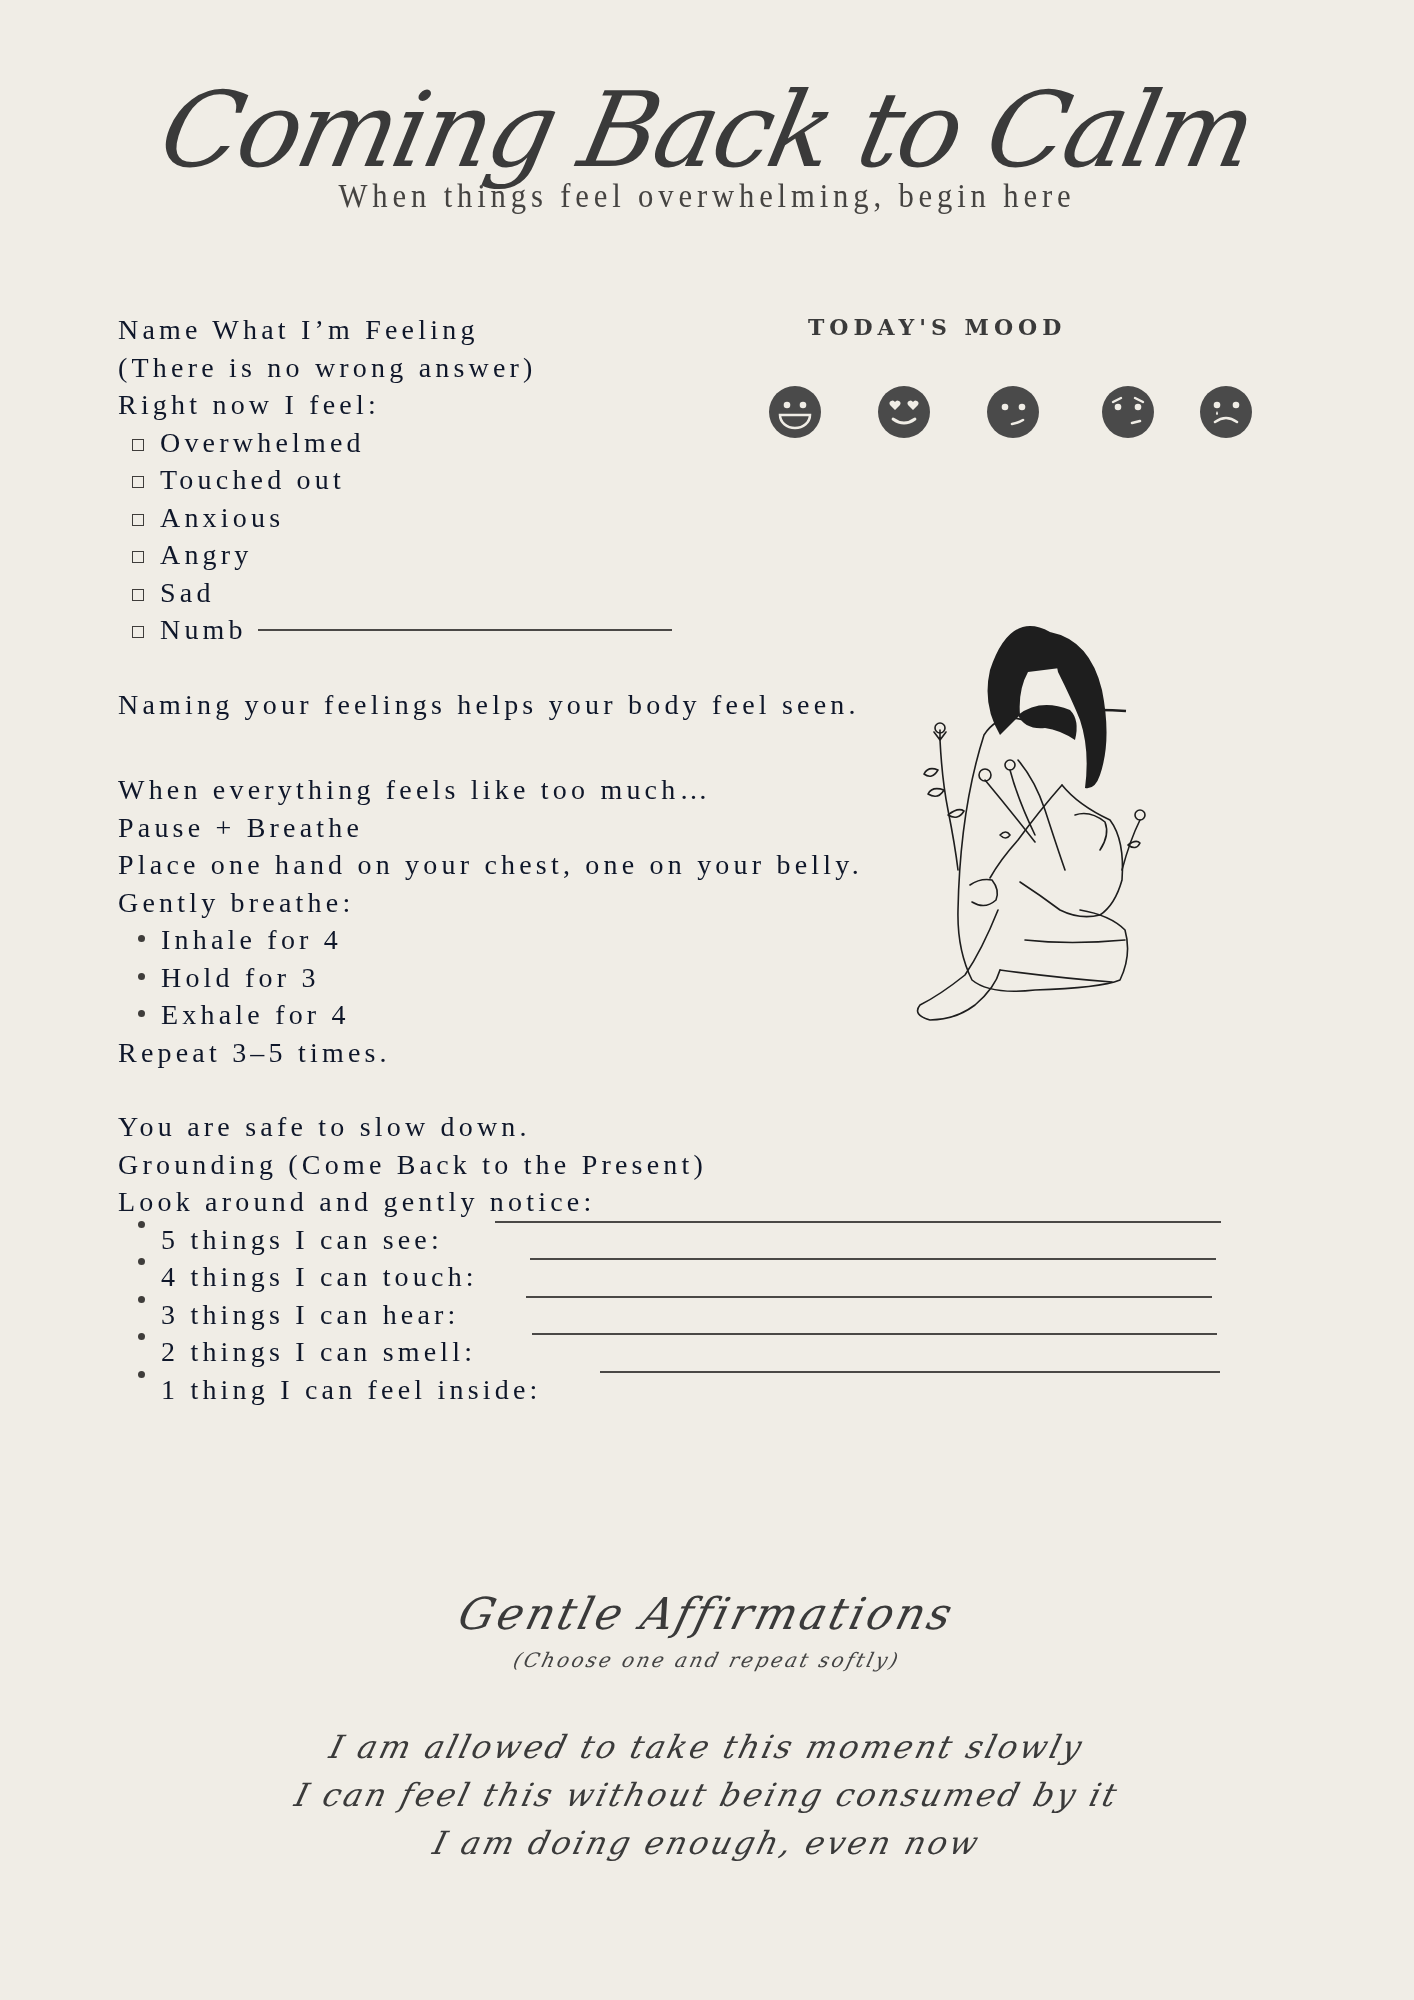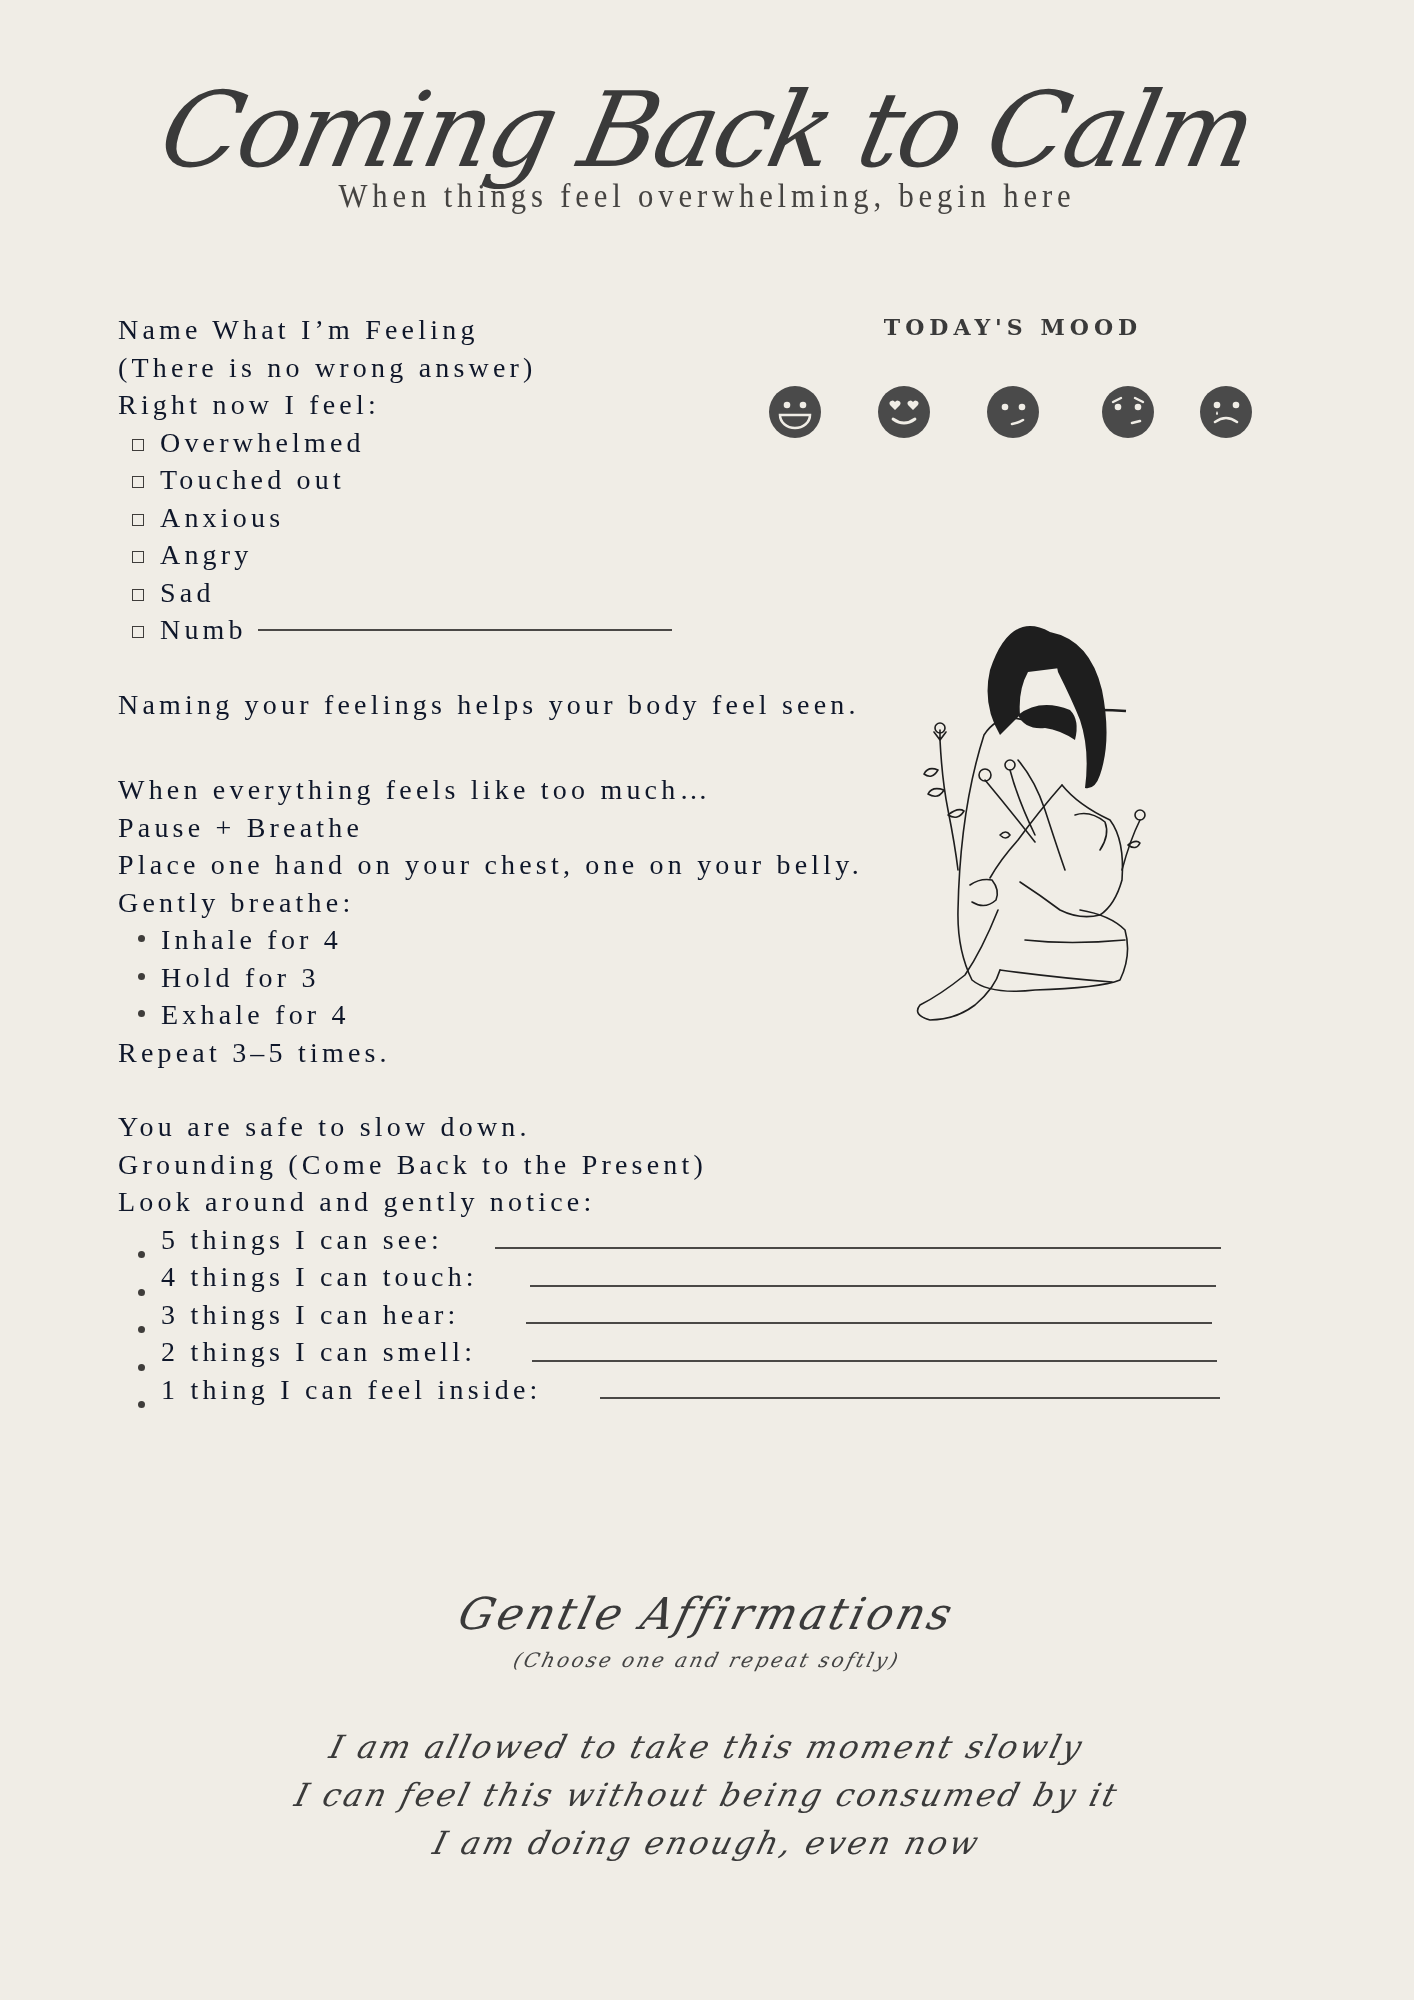--- a/index.html
+++ b/index.html
@@ -10,26 +10,26 @@
 
   #title { top:70px; left:0; width:1414px; text-align:center; font-size:104px; line-height:120px; letter-spacing:-3px; color:#3a3a3a; transform:skewX(-12deg); font-weight:normal; }
   #subtitle { top:178px; left:0; width:1414px; text-align:center; font-size:33px; letter-spacing:5.2px; color:#454341; transform:scaleX(0.93); }
 
   .line { font-size:28px; letter-spacing:4.2px; line-height:37.5px; white-space:nowrap; color:#0f172a; }
   .feel-block { top:311px; left:118px; }
   .cb { display:inline-block; width:12px; height:12px; border:1.5px solid #3f3d3b; margin:0 16px 0 14px; vertical-align:1px; box-sizing:border-box; }
   .uline { display:inline-block; height:0; border-bottom:2px solid #4a4846; vertical-align:8px; }
   .bullet { display:inline-block; width:7px; height:7px; background:#3f3d3b; border-radius:50%; margin:0 16px 0 20px; vertical-align:7px; }
 
-  #mood-title { top:314px; left:808px; width:410px; text-align:center; font-family:"DejaVu Serif",serif; font-weight:bold; font-size:22px; letter-spacing:5px; color:#3a3a3a; }
+  #mood-title { top:314px; left:808px; width:410px; text-align:left; font-family:"DejaVu Serif",serif; font-weight:bold; font-size:22px; letter-spacing:5px; color:#3a3a3a; }
   .mood { position:absolute; top:386px; width:52px; height:52px; }
 
   #illustration { top:610px; left:900px; width:270px; height:445px; }
 
-  .grounding-row { display:flex; align-items:flex-end; }
+  .grounding-row { display:flex; }
   .grounding-row .fill { flex:none; border-bottom:2px solid #4a4846; height:0; margin-bottom:9px; }
 
   #aff-title { top:1588px; left:0; width:1414px; text-align:center; font-size:44px; color:#3a3a3a; letter-spacing:3px; transform:skewX(-14deg); }
   #aff-sub { top:1648px; left:0; width:1414px; text-align:center; font-size:20px; color:#444; letter-spacing:2.5px; transform:skewX(-14deg); }
   .aff { left:0; width:1414px; text-align:center; font-size:32px; color:#3a3a3a; letter-spacing:2.5px; transform:skewX(-14deg); }
 </style>
 </head>
 <body>
 
 <div id="title" class="abs script">Coming Back to Calm</div>

